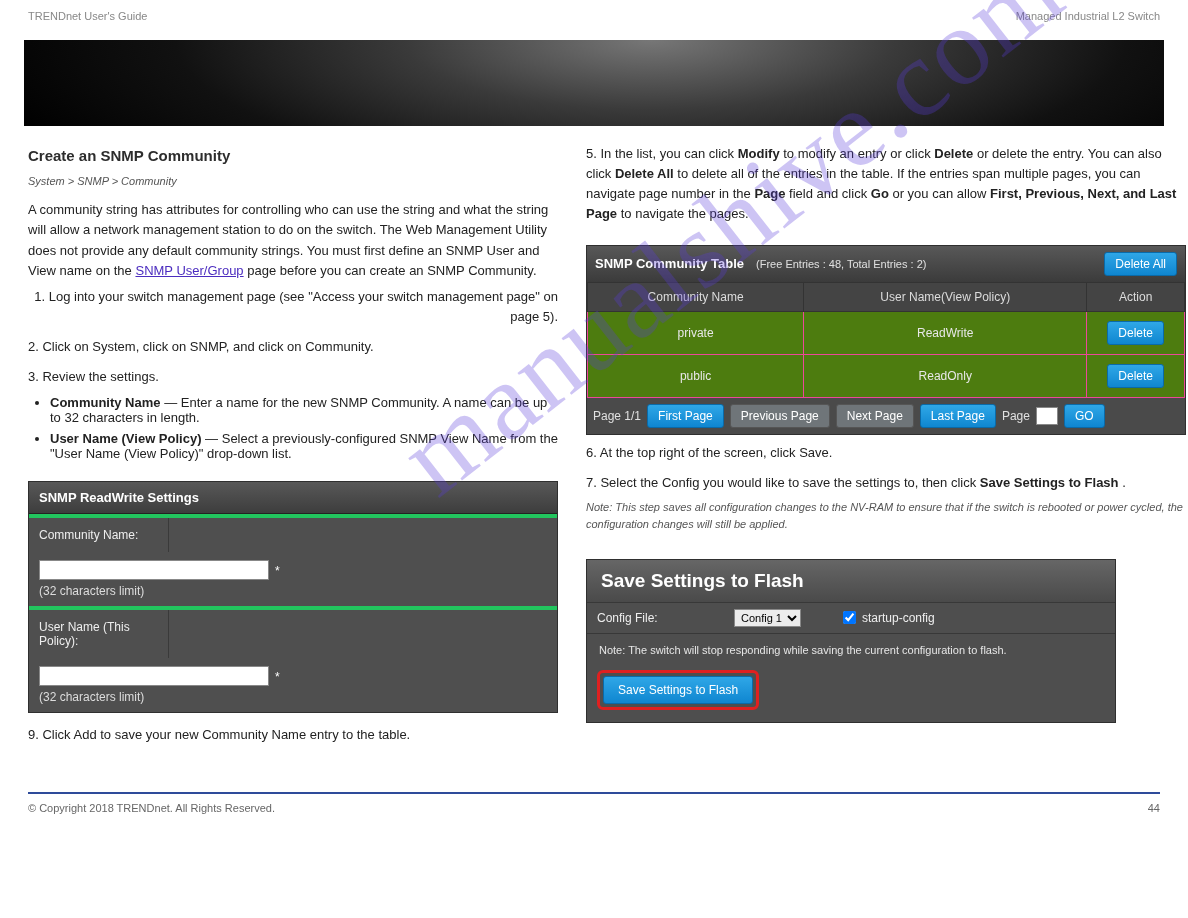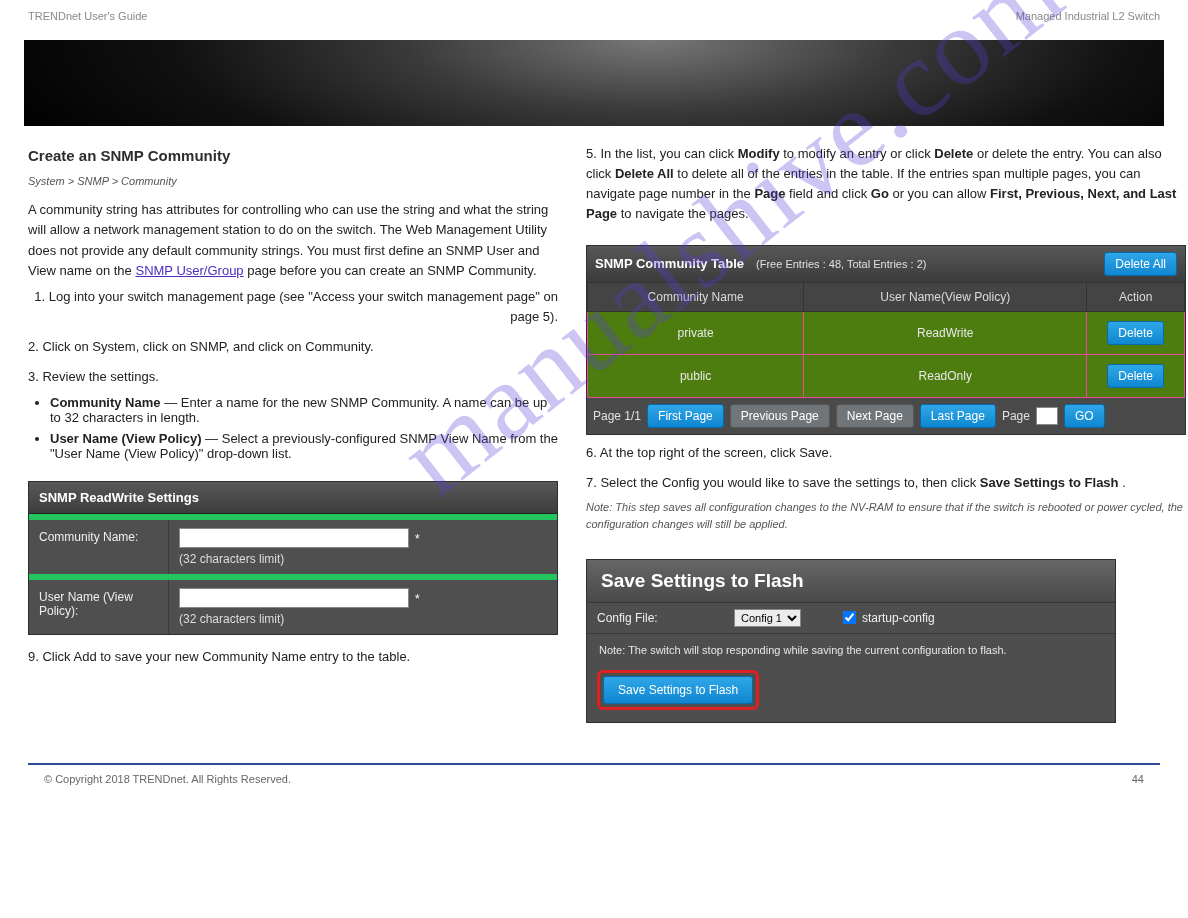--- a/index.html
+++ b/index.html
@@ -32,21 +32,22 @@
   background: linear-gradient(#585858,#3d3d3d);
   color: #fff;
   font-weight: bold;
   padding: 8px 10px;
   border-bottom: 1px solid #222;
   font-size: 13px;
 }
 .settings-panel .row {
   display: flex;
   background: #4f4f4f;
-  border-top: 6px solid #22c55e;
+  border-top: 4px solid #22c55e;
+  flex-direction: column;
 }
 .settings-panel .row .lbl {
   width: 140px;
   color: #eee;
   font-size: 12px;
   padding: 10px 8px 10px 10px;
   border-right: 1px solid #3a3a3a;
 }
 .settings-panel .row .val {
   flex: 1;
@@ -212,21 +213,21 @@
     <div class="settings-panel">
       <div class="hdr">SNMP ReadWrite Settings</div>
       <div class="row">
         <div class="lbl">Community Name:</div>
         <div class="val">
           <input type="text" style=""><span class="asterisk">*</span>
           <div style="margin-top:4px;">(32 characters limit)</div>
         </div>
       </div>
       <div class="row">
-        <div class="lbl">User Name (View Policy):</div>
+        <div class="lbl">User Name (This Policy):</div>
         <div class="val">
           <input type="text" style=""><span class="asterisk">*</span>
           <div style="margin-top:4px;">(32 characters limit)</div>
         </div>
       </div>
     </div>
 
     <p style="margin-top:12px;">9. Click Add to save your new Community Name entry to the table.</p>
   </div>
 
@@ -308,16 +309,16 @@
       </div>
       <div class="note">Note: The switch will stop responding while saving the current configuration to flash.</div>
       <span class="savebtn-wrap">
         <button class="btn" style="padding:6px 14px;">Save Settings to Flash</button>
       </span>
     </div>
   </div>
 </div>
 
 <div class="footer-line"></div>
-<div style="display:flex;justify-content:space-between;padding:8px 44px 20px;font-size:11px;color:#666;">
+<div style="display:flex;justify-content:space-between;padding:8px 28px 20px;font-size:11px;color:#666;">
   <span>© Copyright 2018 TRENDnet. All Rights Reserved.</span>
   <span>44</span>
 </div>
 
 </body></html>

